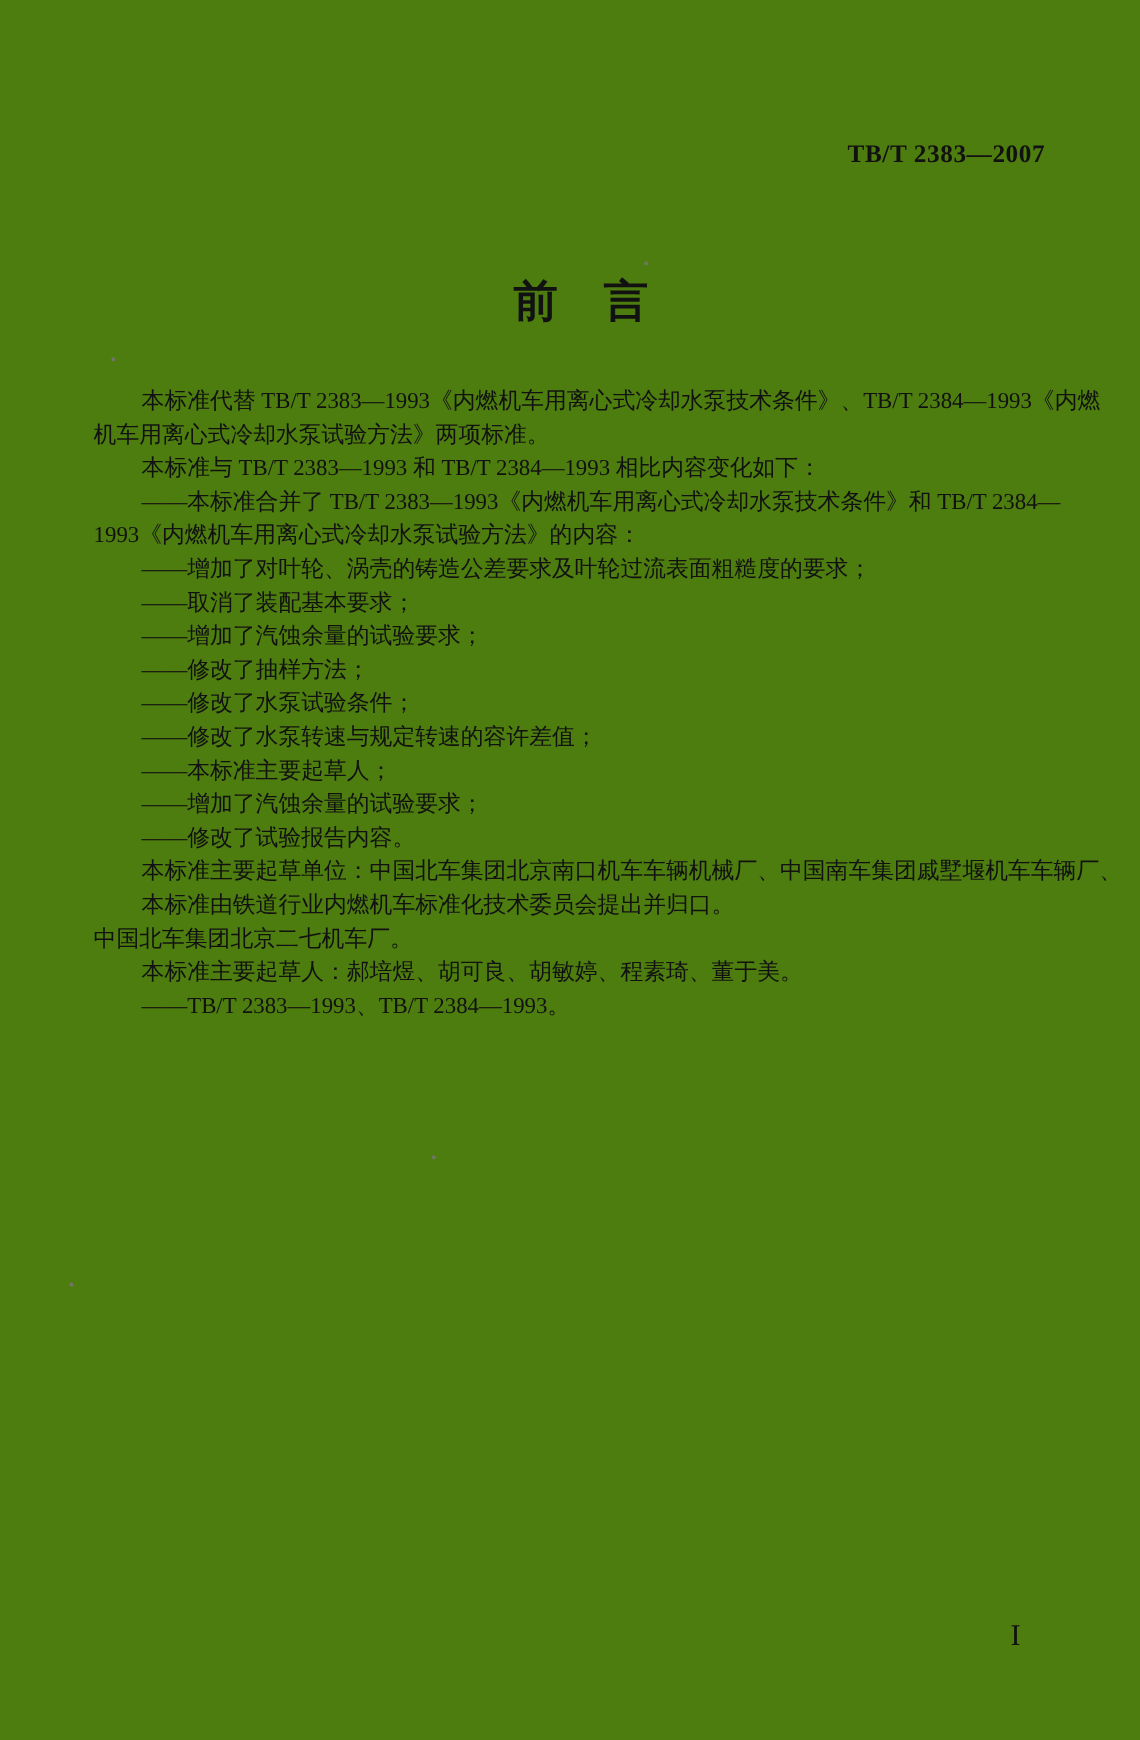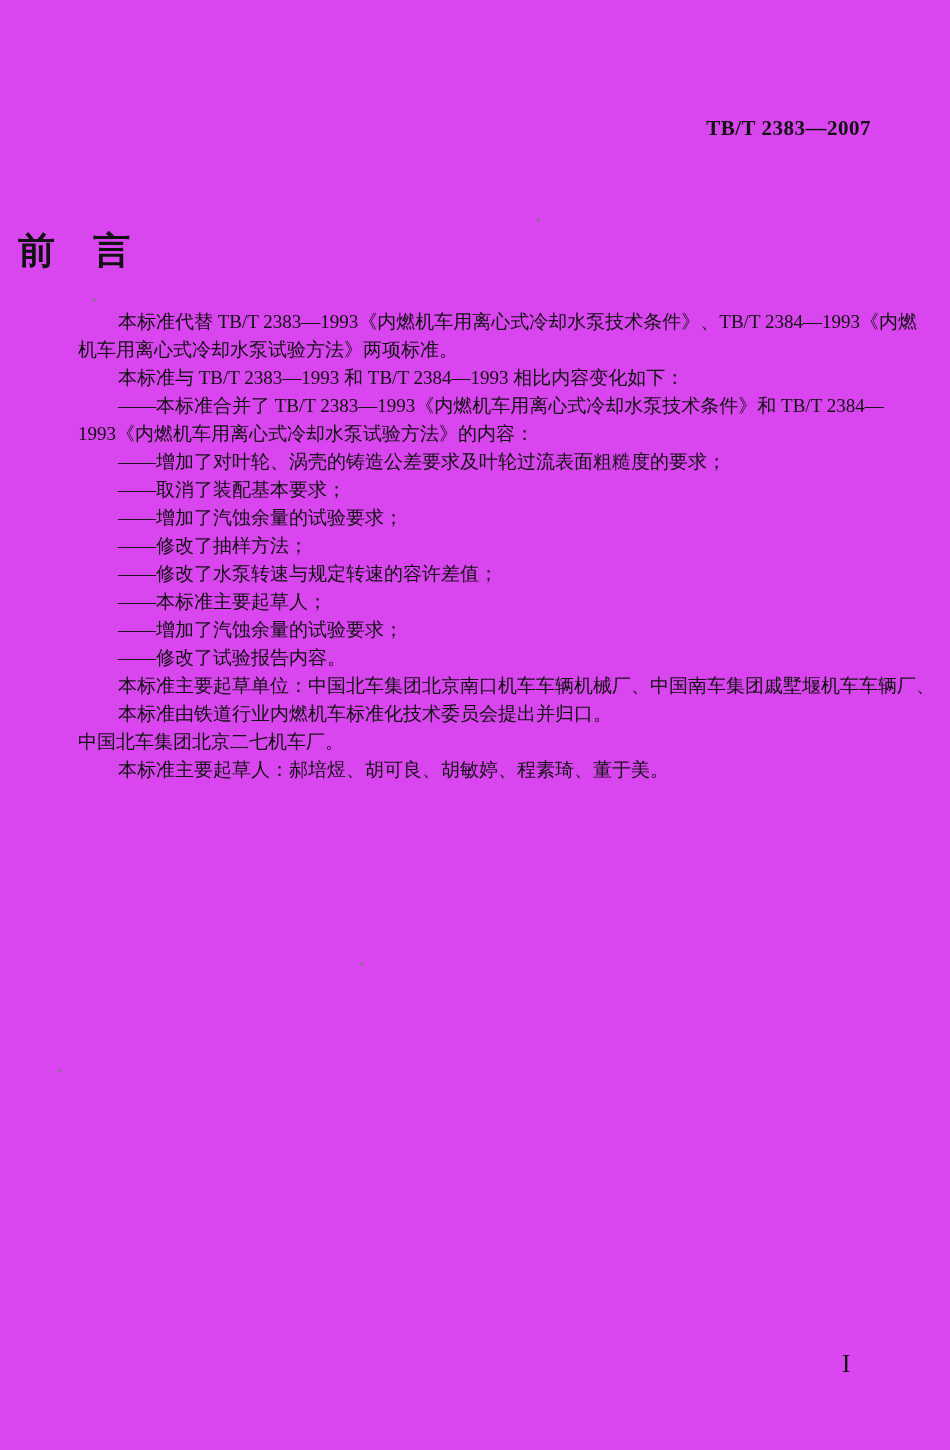--- a/index.html
+++ b/index.html
@@ -1,53 +1,53 @@
 <!DOCTYPE html>
 <html><head>
 <meta charset="utf-8">
 <style>
   html, body { margin: 0; padding: 0; background: #e8e8e8; }
   .page {
     position: relative;
     width: 950px;
     height: 1450px;
-    background: #d946ef;
+    background: #4d7c0f;
     font-family: "Liberation Serif", "DejaVu Serif", serif;
     color: #111111;
     overflow: hidden;
     margin: 0 auto;
   }
   .docnum {
     position: absolute;
     top: 116px;
     right: 79px;
     font-size: 21px;
     font-weight: bold;
     letter-spacing: 0.5px;
     white-space: nowrap;
   }
   .title {
     position: absolute;
     top: 226px;
     left: 0;
     width: 100%;
     margin: 0;
-    text-align: left;
+    text-align: center;
     font-family: "Liberation Sans", "DejaVu Sans", sans-serif;
     font-weight: bold;
     font-size: 37px;
     word-spacing: 28px;
     padding-left: 18px;
     box-sizing: border-box;
     white-space: nowrap;
   }
   .body-block {
     position: absolute;
     left: 78px;
-    top: 308px;
+    top: 321px;
     width: 822px;
     font-size: 19px;
     line-height: 28px;
   }
   .line {
     white-space: nowrap;
     height: 28px;
   }
   .line.indent { padding-left: 40px; }
   .pagenum {
@@ -77,28 +77,30 @@
   <div class="body-block" id="body-lines">
       <div class="line indent">本标准代替 TB/T 2383—1993《内燃机车用离心式冷却水泵技术条件》、TB/T 2384—1993《内燃</div>
       <div class="line">机车用离心式冷却水泵试验方法》两项标准。</div>
       <div class="line indent">本标准与 TB/T 2383—1993 和 TB/T 2384—1993 相比内容变化如下：</div>
       <div class="line indent">——本标准合并了 TB/T 2383—1993《内燃机车用离心式冷却水泵技术条件》和 TB/T 2384—</div>
       <div class="line">1993《内燃机车用离心式冷却水泵试验方法》的内容：</div>
       <div class="line indent">——增加了对叶轮、涡壳的铸造公差要求及叶轮过流表面粗糙度的要求；</div>
       <div class="line indent">——取消了装配基本要求；</div>
       <div class="line indent">——增加了汽蚀余量的试验要求；</div>
       <div class="line indent">——修改了抽样方法；</div>
+      <div class="line indent">——修改了水泵试验条件；</div>
       <div class="line indent">——修改了水泵转速与规定转速的容许差值；</div>
       <div class="line indent">——本标准主要起草人；</div>
       <div class="line indent">——增加了汽蚀余量的试验要求；</div>
       <div class="line indent">——修改了试验报告内容。</div>
       <div class="line indent">本标准主要起草单位：中国北车集团北京南口机车车辆机械厂、中国南车集团戚墅堰机车车辆厂、</div>
       <div class="line indent">本标准由铁道行业内燃机车标准化技术委员会提出并归口。</div>
       <div class="line">中国北车集团北京二七机车厂。</div>
       <div class="line indent">本标准主要起草人：郝培煜、胡可良、胡敏婷、程素琦、董于美。</div>
+      <div class="line indent">——TB/T 2383—1993、TB/T 2384—1993。</div>
     </div>
 
   <div class="pagenum">I</div>
 <div class="speck" style="left: 93px; top: 298px;"></div>
     <div class="speck" style="left: 537px; top: 218px;"></div>
     <div class="speck" style="left: 360px; top: 963px;"></div>
     <div class="speck" style="left: 58px; top: 1069px;"></div>
   </div>
 
 </body></html>

